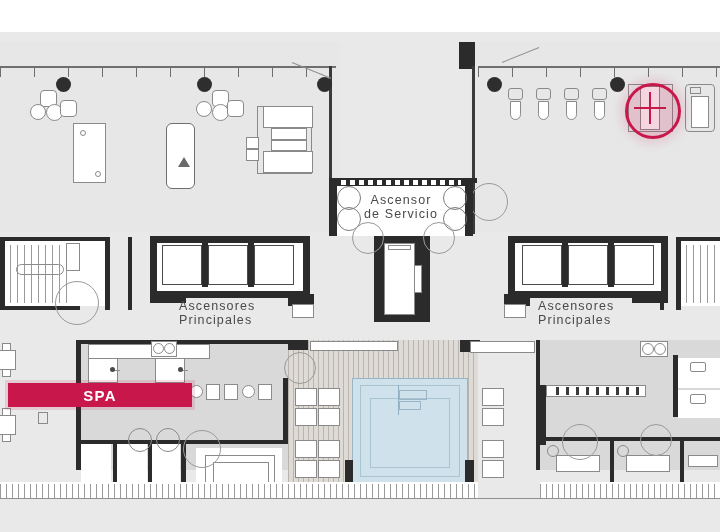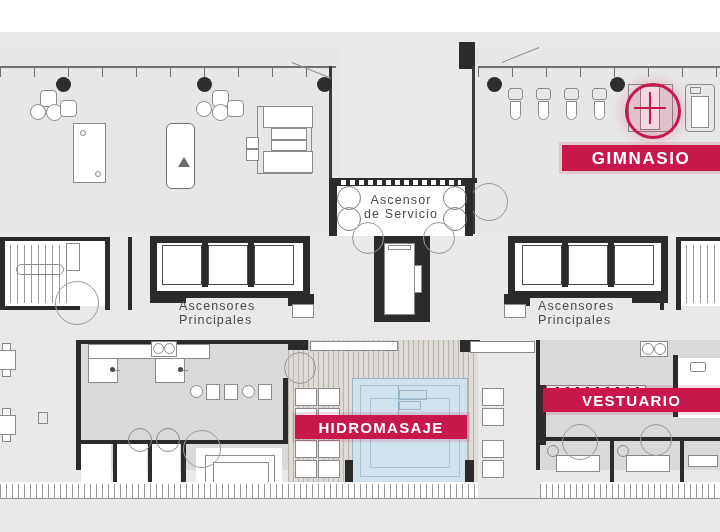--- a/index.html
+++ b/index.html
@@ -173,23 +173,20 @@
     <div>
       <div class="wall" style="left:676px;top:237px;width:5px;height:73px;"></div>
       <div class="wall" style="left:676px;top:237px;width:44px;height:4px;"></div>
       <div class="white" style="left:681px;top:241px;width:39px;height:65px;"></div>
       <div class="hatch" style="left:686px;top:245px;width:34px;height:58px;
            background-image:repeating-linear-gradient(to right,#9a9a9a 0 1px,#ffffff 1px 7px);"></div>
       <div class="wall" style="left:660px;top:237px;width:4px;height:73px;"></div>
     </div>
   </div>
 
-  <div class="band" style="left:562px;top:145px;width:158px;height:26px;">
-    <span>GIMNASIO</span>
-  </div>
 
   <div class="target" style="left:625px;top:83px;width:50px;height:50px;">
     <i style="left:6px;top:21px;width:32px;height:2px;"></i>
     <i style="left:21px;top:6px;width:2px;height:32px;"></i>
   </div>
 
   <div>
     <div class="white" style="left:329px;top:178px;width:144px;height:58px;"></div>
     <div class="wall" style="left:329px;top:178px;width:144px;height:8px;"></div>
     <div class="wall" style="left:329px;top:178px;width:8px;height:58px;"></div>
@@ -310,20 +307,23 @@
       <div class="thinf" style="left:68px;top:-1px;width:14px;height:16px;"></div>
     </div>
 
     <div class="wall" style="left:283px;top:378px;width:5px;height:62px;"></div>
     <div class="white" style="left:196px;top:448px;width:86px;height:38px;"></div>
     <div class="thin" style="left:205px;top:455px;width:70px;height:28px;"></div>
     <div class="thin" style="left:213px;top:462px;width:56px;height:22px;"></div>
     <div class="arc" style="left:183px;top:430px;width:36px;height:36px;border-color:#9a9a9a;"></div>
   </div>
 
+  <div class="band sm" style="left:8px;top:383px;width:184px;height:24px;">
+    <span>SPA</span>
+  </div>
 
   <div>
     <div class="deck" style="left:288px;top:340px;width:190px;height:150px;"></div>
 
     <div class="wall" style="left:288px;top:340px;width:20px;height:10px;"></div>
     <div class="white" style="left:310px;top:341px;width:88px;height:10px;"></div>
     <div class="thin" style="left:310px;top:341px;width:88px;height:10px;"></div>
     <div class="wall" style="left:460px;top:340px;width:20px;height:12px;"></div>
 
     <div class="pool" style="left:352px;top:378px;width:116px;height:105px;"></div>
@@ -353,23 +353,20 @@
       <div class="thinf" style="left:482px;top:440px;width:22px;height:18px;"></div>
       <div class="thinf" style="left:482px;top:460px;width:22px;height:18px;"></div>
     </div>
 
     <div class="arc" style="left:284px;top:352px;width:30px;height:30px;border-color:#9a9a9a;"></div>
 
     <div class="white" style="left:288px;top:482px;width:190px;height:16px;"></div>
     <div class="hatch" style="left:288px;top:484px;width:190px;height:14px;"></div>
   </div>
 
-  <div class="band sm" style="left:295px;top:415px;width:172px;height:24px;">
-    <span>HIDROMASAJE</span>
-  </div>
 
   <div>
     <div class="room" style="left:540px;top:340px;width:180px;height:130px;"></div>
     <div class="wall" style="left:536px;top:340px;width:4px;height:130px;"></div>
 
     <div class="white" style="left:470px;top:341px;width:65px;height:12px;"></div>
     <div class="thin" style="left:470px;top:341px;width:65px;height:12px;"></div>
 
     <div>
       <div class="thinf" style="left:640px;top:341px;width:28px;height:16px;"></div>
@@ -401,21 +398,18 @@
     <div class="thin" style="left:547px;top:445px;width:12px;height:12px;border-radius:50%;"></div>
     <div class="thin" style="left:617px;top:445px;width:12px;height:12px;border-radius:50%;"></div>
     <div class="arc" style="left:562px;top:424px;width:34px;height:34px;border-color:#9a9a9a;"></div>
     <div class="arc" style="left:640px;top:424px;width:30px;height:30px;border-color:#9a9a9a;"></div>
     <div class="thinf" style="left:688px;top:455px;width:30px;height:12px;"></div>
 
     <div class="white" style="left:540px;top:482px;width:180px;height:16px;"></div>
     <div class="hatch" style="left:540px;top:484px;width:180px;height:14px;"></div>
   </div>
 
-  <div class="band sm" style="left:543px;top:388px;width:177px;height:24px;">
-    <span>VESTUARIO</span>
-  </div>
 
   <div class="white" style="left:0;top:482px;width:288px;height:16px;"></div>
   <div class="hatch" style="left:0;top:484px;width:288px;height:14px;"></div>
   <div class="line" style="left:0;top:498px;width:720px;height:1px;"></div>
 
 </div>
 
 </body></html>

